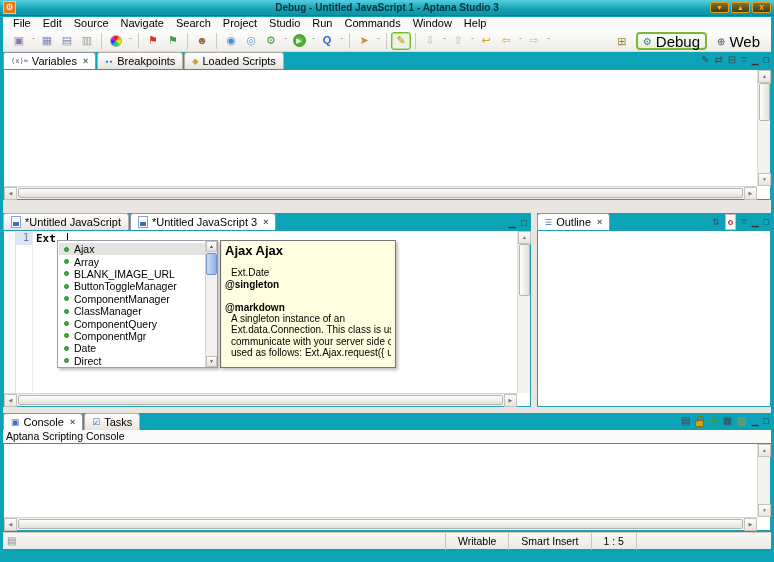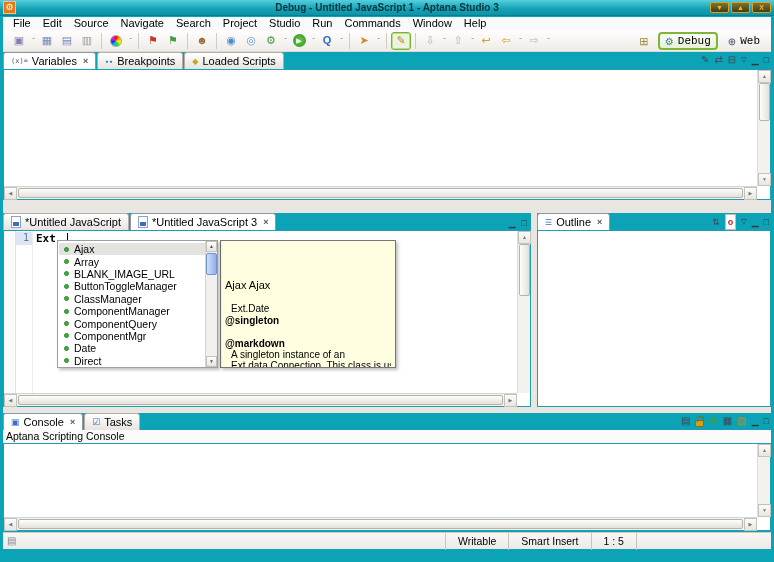--- a/index.html
+++ b/index.html
@@ -39,21 +39,21 @@
   .wheel { width:12px; height:12px; border-radius:50%;
     background:conic-gradient(#f00,#fa0,#ff0,#2d2,#0cc,#22f,#d2d,#f00); border:1px solid #aaa; }
   .runball { width:13px; height:13px; border-radius:50%; background:radial-gradient(#6fcf46,#2c8a1f);
     color:#fff; font-size:7px; line-height:13px; text-align:center; }
   
   .persp { position:absolute; right:5px; top:2px; display:flex; align-items:center; gap:4px; }
   .persp-open { width:20px; height:18px; text-align:center; line-height:18px; color:#9a8a40; font-size:11px; }
   .persp-btn { display:flex; align-items:center; gap:4px; padding:1px 6px; height:18px; border-radius:4px; }
   .persp-btn.active { border:2px solid #7db63a; background:linear-gradient(#fbfdf8,#e7f0da); padding:0 5px; }
   .persp-ico { font-size:10px; }
-  .persp-label { font-size:11px;font-family:Liberation Mono, monospace; }
+  .persp-label { font-size:15px; }
   
   .tabrow { position:absolute; left:0; right:0; top:0; height:17px; display:flex; align-items:flex-end; }
   .vtab { display:flex; align-items:center; gap:4px; height:17px; padding:0 7px;
     border:1px solid #b2afa9; border-bottom:none; border-radius:3px 3px 0 0;
     background:linear-gradient(#ffffff,#e7e4df); margin-right:1px; font-size:11px; }
   .vtab.active { background:#fff; border-color:#8a99a9; position:relative; z-index:2; }
   .tab-close { font-size:9px; font-weight:bold; color:#555; margin-left:2px; }
   .viewtools { position:absolute; right:2px; top:1px; display:flex; align-items:center; gap:5px; }
   .vtool { font-size:10px; color:#445; line-height:14px; }
   .vtool.menu { font-size:7px; color:#333; }
@@ -100,21 +100,21 @@
   .ac-scroll { position:absolute; right:0; top:0; bottom:0; width:12px; background:#f1f0ee; border-left:1px solid #d5d3cd; }
   .ac-up,.ac-down { position:absolute; left:0; width:11px; height:11px; background:linear-gradient(#fdfdfc,#e6e4de);
     border:1px solid #c4c2ba; font-size:5px; color:#556; text-align:center; line-height:9px; }
   .ac-up { top:0; } .ac-down { bottom:0; }
   .ac-thumb { position:absolute; left:0; top:12px; width:11px; height:22px;
     background:linear-gradient(90deg,#cfdef7,#8fb0e8); border:1px solid #6f93cf; border-radius:2px; }
   
   #doctip { position:absolute; left:220px; top:240px; width:176px; height:128px;
     background:#fffee1; border:1px solid #767676; box-shadow:2px 2px 3px rgba(0,0,0,.25);
     padding:2px 4px; z-index:9; overflow:hidden; }
-  .tt-title { font-size:11px; font-weight:normal; height:13px;margin-top:36px; }
+  .tt-title { font-size:13px; font-weight:bold; height:13px; }
   .tt-line { font-size:10px; line-height:11.4px; height:11.4px; white-space:nowrap; overflow:hidden; }
   .tt-b { font-weight:bold; }
   .tt-i { padding-left:6px; }
   
   #outlinestack { position:absolute; top:213px; left:537px; right:3px; height:194px; }
   .tabico-outline { font-size:8px; color:#3a6ebf; }
   .vtool.sort { font-size:9px; color:#445; }
   .vtool.filter { color:#c22; font-weight:bold; font-size:9px; border:1px solid #e0b0b0; padding:0 2px; background:#fff; }
   
   #consolestack { position:absolute; top:413px; left:3px; right:3px; height:118px; }
@@ -354,25 +354,25 @@
     <div class="ac-item">
         <span class="ac-dot"></span>
         <span>BLANK_IMAGE_URL</span>
       </div>
     <div class="ac-item">
         <span class="ac-dot"></span>
         <span>ButtonToggleManager</span>
       </div>
     <div class="ac-item">
         <span class="ac-dot"></span>
+        <span>ComponentManager</span>
+      </div>
+    <div class="ac-item">
+        <span class="ac-dot"></span>
         <span>ClassManager</span>
-      </div>
-    <div class="ac-item">
-        <span class="ac-dot"></span>
-        <span>ComponentManager</span>
       </div>
     <div class="ac-item">
         <span class="ac-dot"></span>
         <span>ComponentQuery</span>
       </div>
     <div class="ac-item">
         <span class="ac-dot"></span>
         <span>ComponentMgr</span>
       </div>
     <div class="ac-item">

